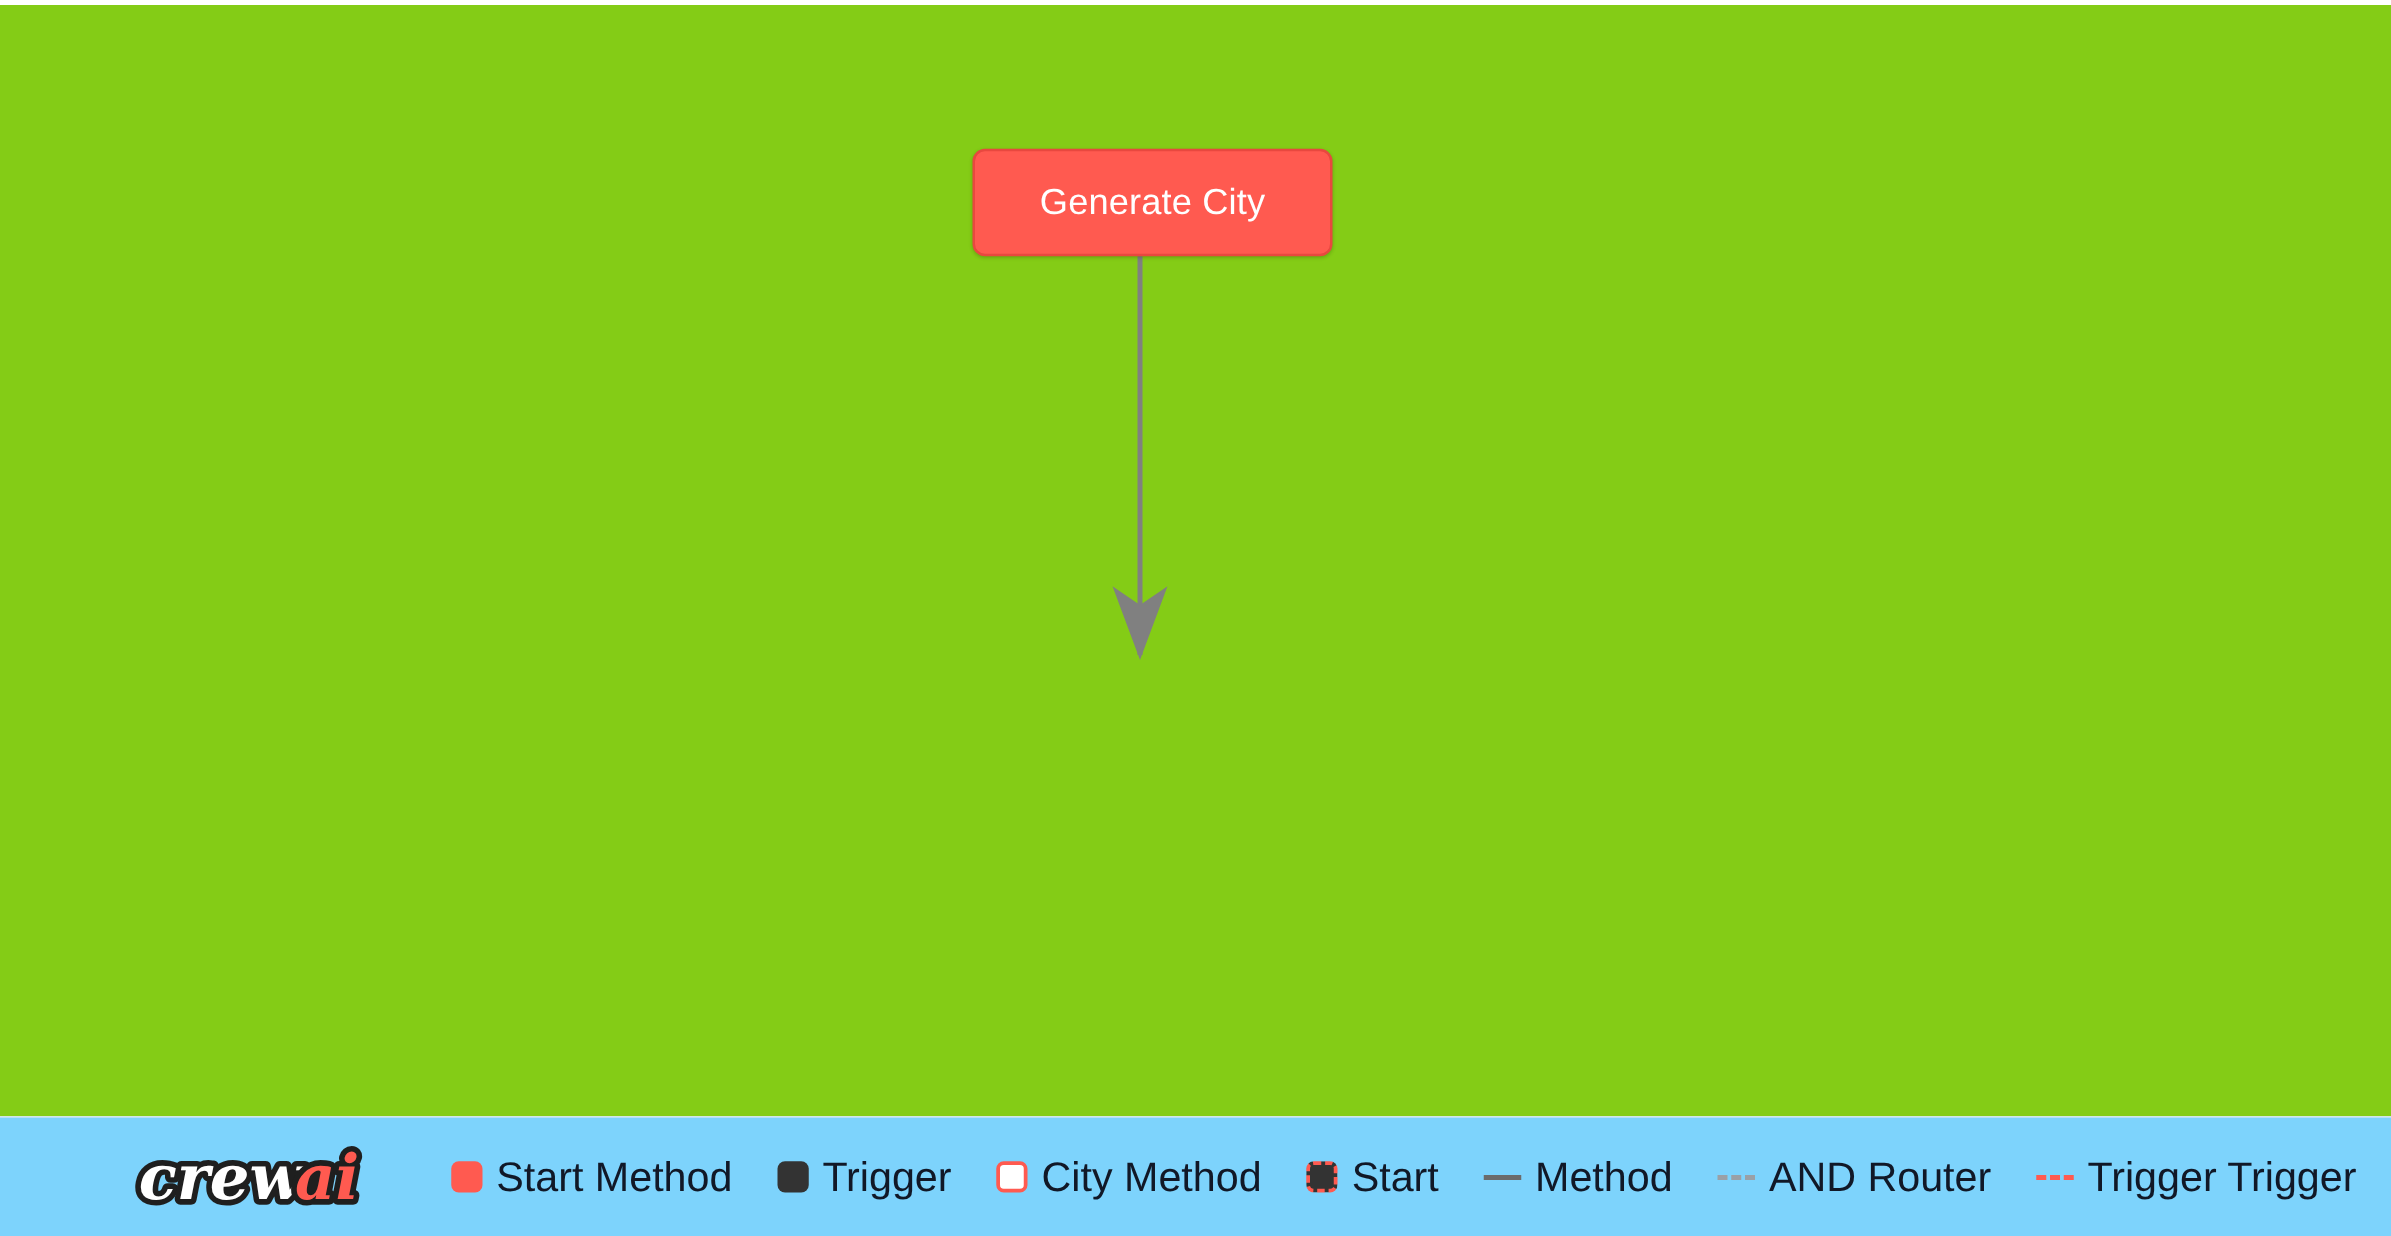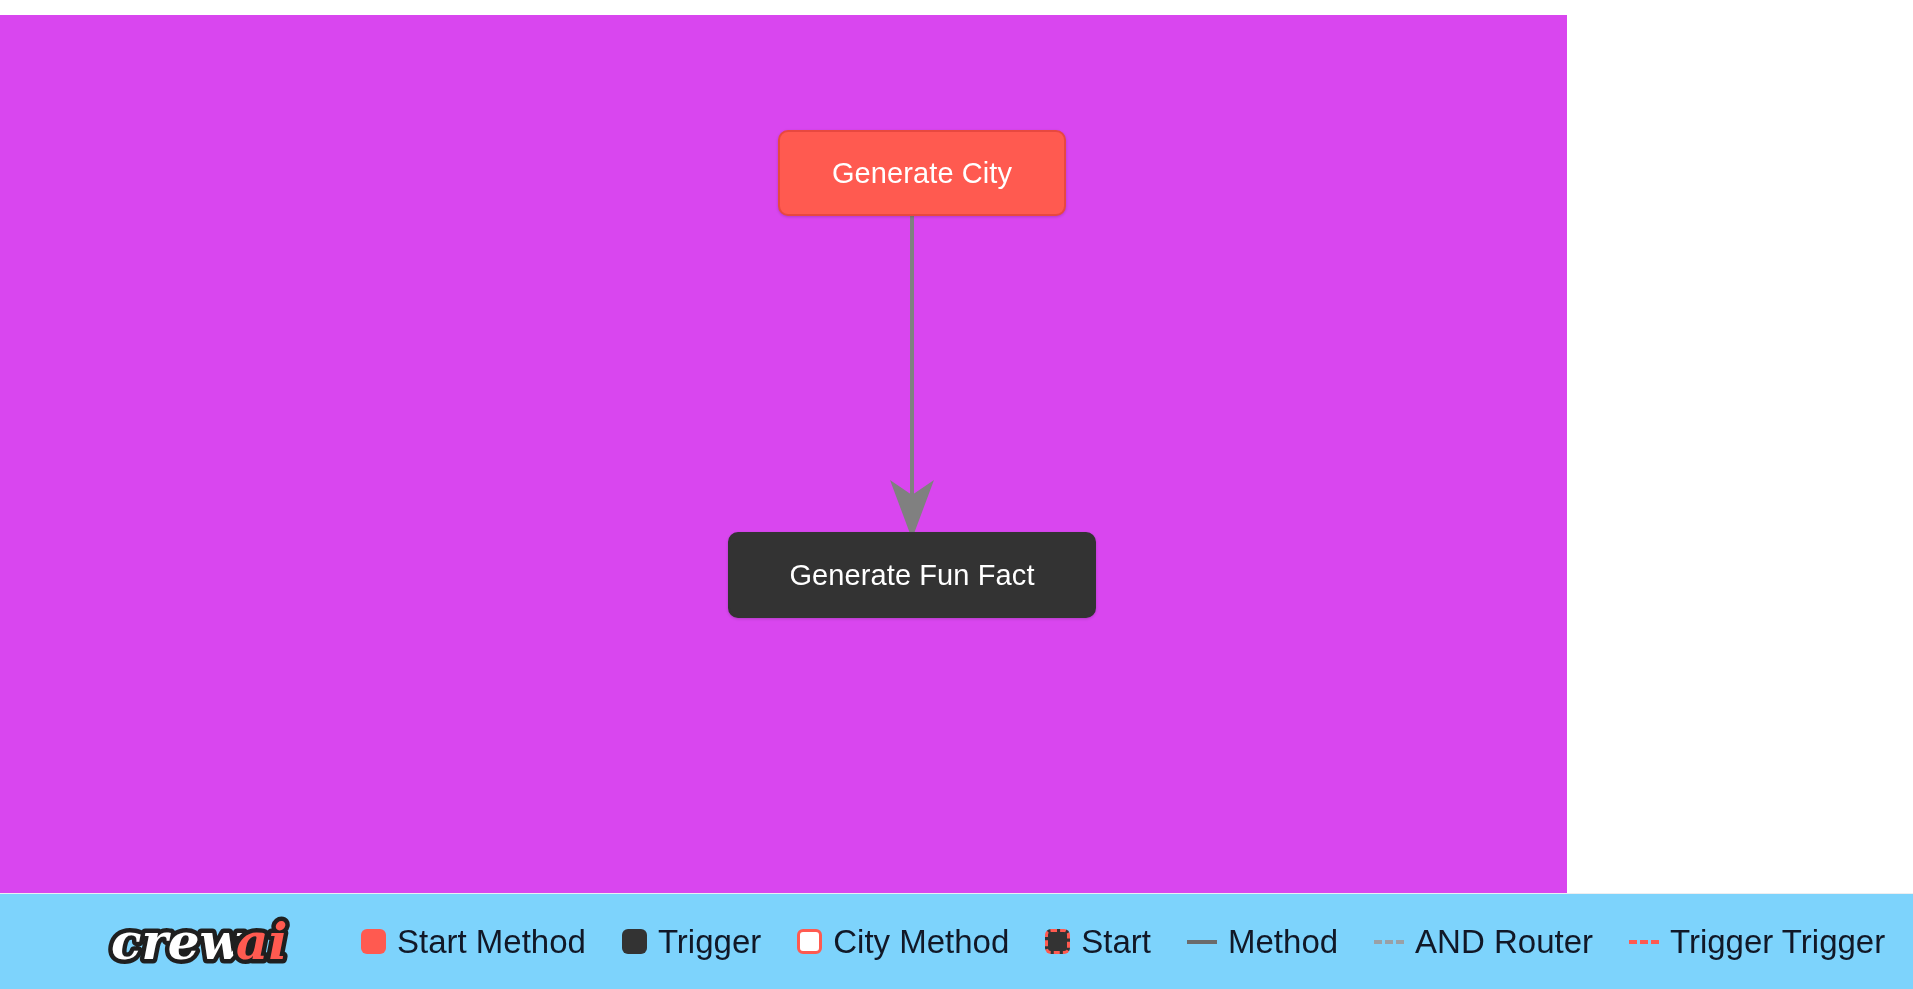--- a/index.html
+++ b/index.html
@@ -16,24 +16,24 @@
     position: relative;
     width: 1913px;
     height: 989px;
     background: #ffffff;
   }
 
   
   #flow-canvas {
     position: absolute;
     left: 0;
-    top: 15px;
-    width: 1567px;
+    top: 4px;
+    width: 1913px;
     height: 893px;
-    background: #d946ef;
+    background: #84cc16;
     overflow: hidden;
   }
 
   #edge-layer {
     position: absolute;
     left: 0;
     top: 0;
     width: 1913px;
     height: 893px;
     pointer-events: none;
@@ -152,23 +152,20 @@
       <g>
         <line x1="912" y1="201" x2="912" y2="520" stroke="#808080" stroke-width="4"></line>
         <path d="M 890 465 L 912 524 L 934 465 L 912 480 Z" fill="#808080"></path>
       </g>
     </svg>
 
     <div class="flow-node node-start" style="left:778px; top:115px; width:288px; height:86px;">
       <span class="node-label">Generate City</span>
     </div>
 
-    <div class="flow-node node-method" style="left:728px; top:517px; width:368px; height:86px;">
-      <span class="node-label">Generate Fun Fact</span>
-    </div>
 
   </div>
 
   <div id="legend-bar">
 
     <div id="brand-logo">
       <svg width="228" height="70" viewBox="0 0 228 70">
         <g font-family="'DejaVu Serif', serif" font-size="50" font-style="italic" font-weight="bold">
           <text x="4" y="52" stroke="#1f1f1f" stroke-width="9" stroke-linejoin="round" fill="none">crew</text>
           <text x="4" y="52" fill="#ffffff">crew</text>

